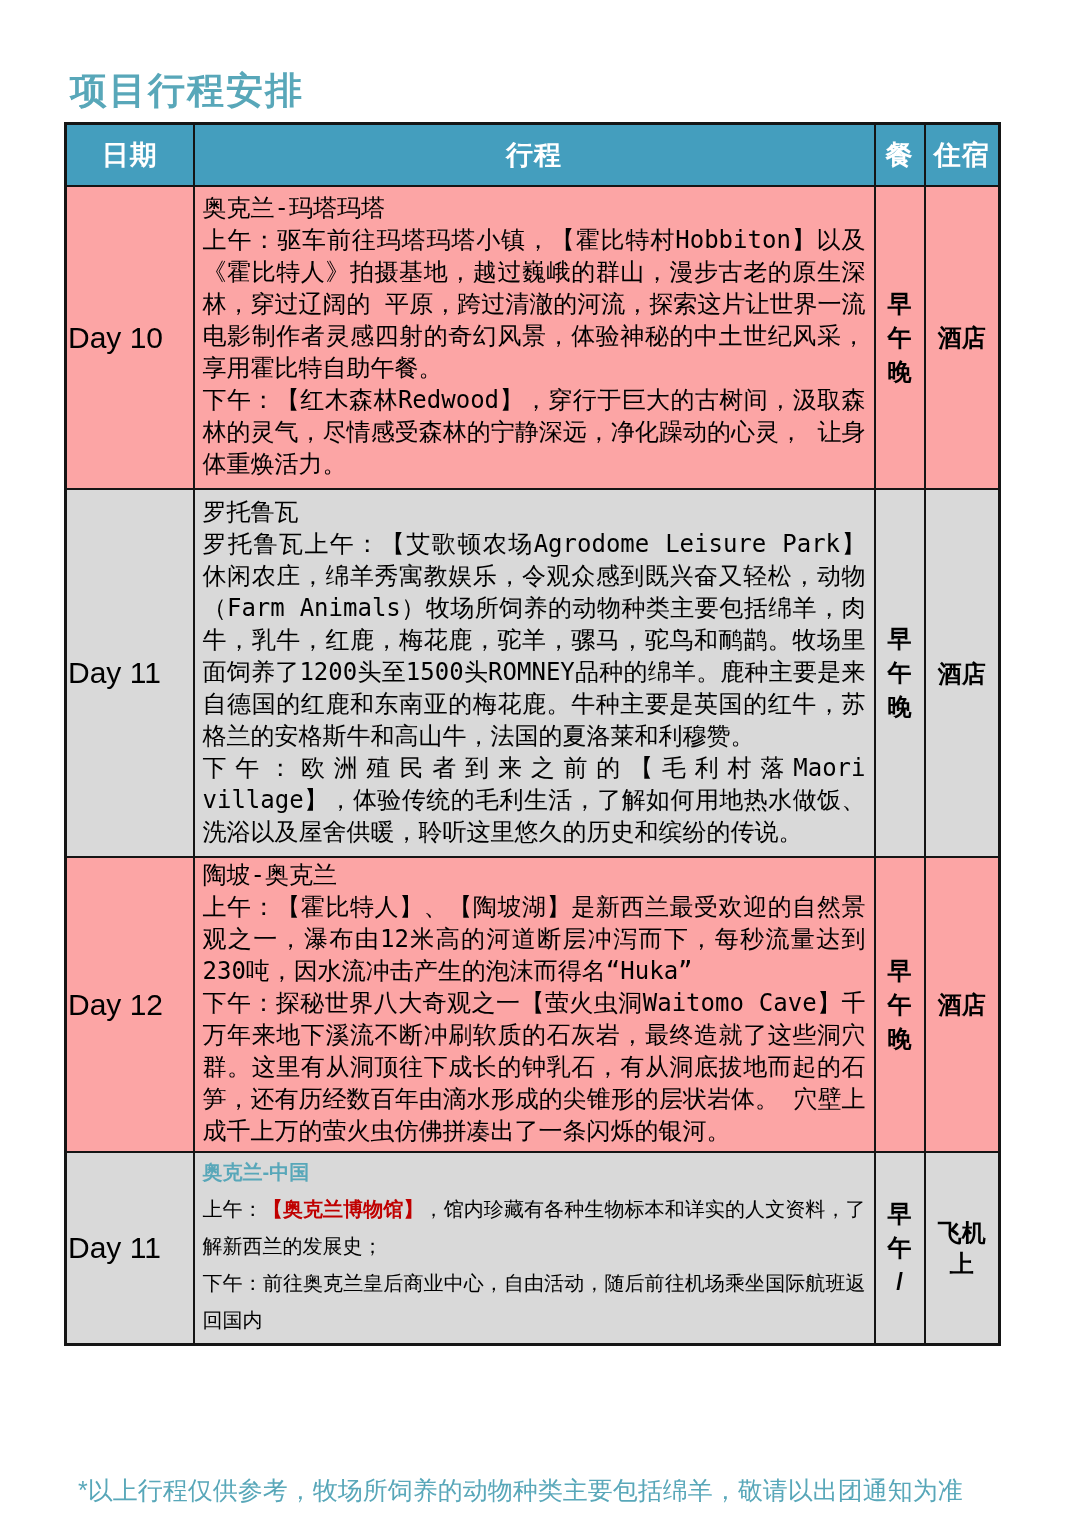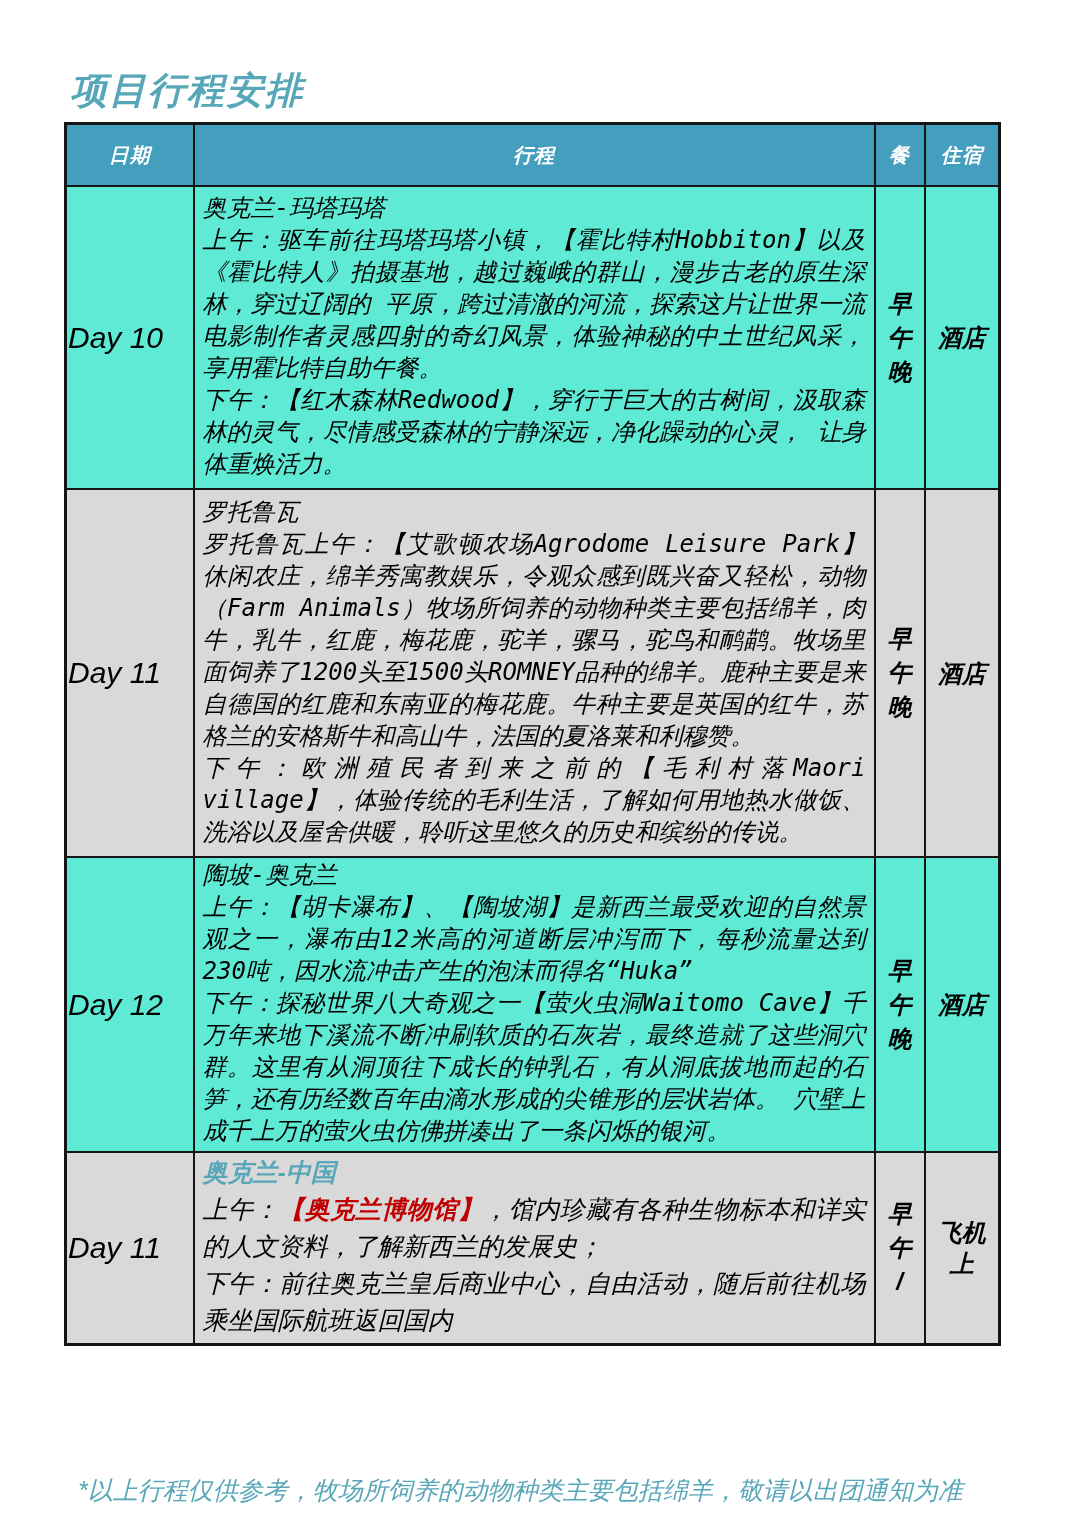--- a/index.html
+++ b/index.html
@@ -3,21 +3,21 @@
 <meta charset="utf-8">
 <style>
   html, body { margin: 0; padding: 0; }
   body {
     width: 1080px; height: 1528px;
     background: #ffffff;
     font-family: "Liberation Sans", sans-serif;
     color: #000;
     position: relative;
   }
-  .page { width: 1080px; height: 1528px; overflow: hidden; font-style: italic; }
+  .page { width: 1080px; height: 1528px; overflow: hidden; }
 
   h1.page-title {
     margin: 0;
     position: absolute;
     left: 70px; top: 66px;
     font-size: 37px;
     font-weight: bold;
     color: #58a7b9;
     letter-spacing: 2px;
   }
@@ -31,48 +31,48 @@
     border: 3px solid #151515;
   }
   col.c-date { width: 128px; }
   col.c-itin { width: 681px; }
   col.c-meal { width: 50px; }
   col.c-stay { width: 75px; }
 
   th {
     background: #449ebe;
     color: #ffffff;
-    font-size: 20px;
+    font-size: 27px;
     font-weight: bold;
     height: 58px;
     border: 2px solid #151515;
     text-align: center;
     letter-spacing: 1px;
   }
   td {
     border: 2px solid #151515;
     vertical-align: middle;
-    background: #5eead4;
+    background: #fca5a5;
   }
   tr.shaded td { background: #d9d9d9; }
 
   td.day {
     text-align: left;
     font-size: 30px;
     color: #000;
     font-family: "Liberation Sans", sans-serif;
   }
   td.itin {
     padding: 1px 8px 4px 8px;
     font-size: 24px;
     line-height: 32px;
     text-align: justify;
   }
   tr.f-mono td.itin { font-family: "DejaVu Sans Mono", monospace; letter-spacing: 0px; }
-  tr.f-hei  td.itin { font-size: 25px; line-height: 37px; font-family: "Liberation Sans", sans-serif; margin-left: 8px; }
+  tr.f-hei  td.itin { font-size: 20px; line-height: 37px; font-family: "Liberation Sans", sans-serif; margin-left: 8px; }
 
   td.meal, td.stay {
     text-align: center;
     font-weight: bold;
     font-size: 24px;
     line-height: 34px;
     white-space: pre-line;
   }
   td.stay { line-height: 31px; }
 
@@ -138,21 +138,21 @@
           </td>
           <td class="meal">早
 午
 晚</td>
           <td class="stay">酒店</td>
         </tr>
         <tr class="r2 f-mono">
           <td class="day">Day 12</td>
           <td class="itin">
             <div class="dest-title plain">陶坡-奥克兰</div>
-            <div class="para"><span class="seg plain">上午：【胡卡瀑布】、【陶坡湖】是新西兰最受欢迎的自然景观之一，瀑布由12米高的河道断层冲泻而下，每秒流量达到230吨，因水流冲击产生的泡沫而得名“Huka”</span></div>
+            <div class="para"><span class="seg plain">上午：【霍比特人】、【陶坡湖】是新西兰最受欢迎的自然景观之一，瀑布由12米高的河道断层冲泻而下，每秒流量达到230吨，因水流冲击产生的泡沫而得名“Huka”</span></div>
             <div class="para"><span class="seg plain">下午：探秘世界八大奇观之一【萤火虫洞Waitomo Cave】千万年来地下溪流不断冲刷软质的石灰岩，最终造就了这些洞穴群。这里有从洞顶往下成长的钟乳石，有从洞底拔地而起的石笋，还有历经数百年由滴水形成的尖锥形的层状岩体。 穴壁上成千上万的萤火虫仿佛拼凑出了一条闪烁的银河。</span></div>
           </td>
           <td class="meal">早
 午
 晚</td>
           <td class="stay">酒店</td>
         </tr>
         <tr class="r3 shaded f-hei">
           <td class="day">Day 11</td>
           <td class="itin">

